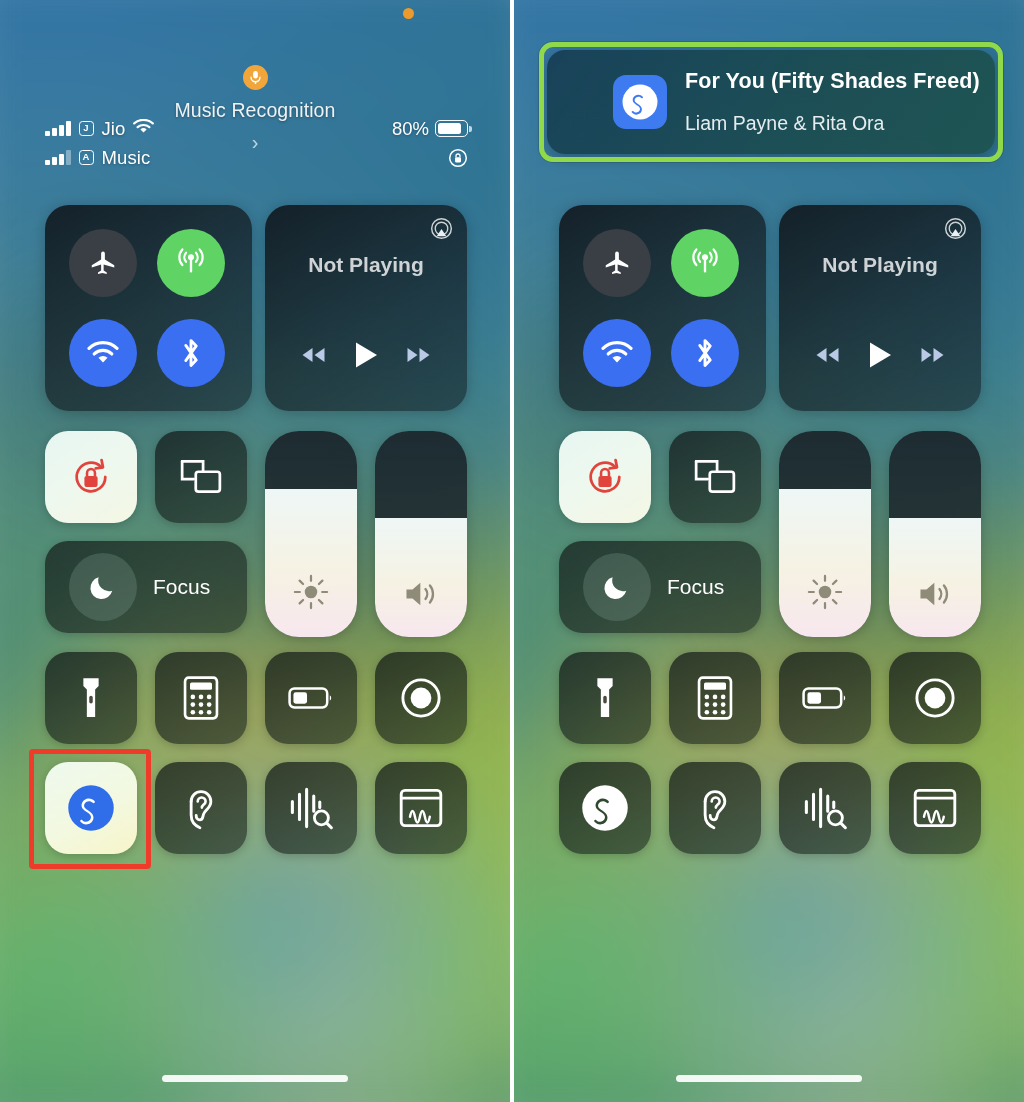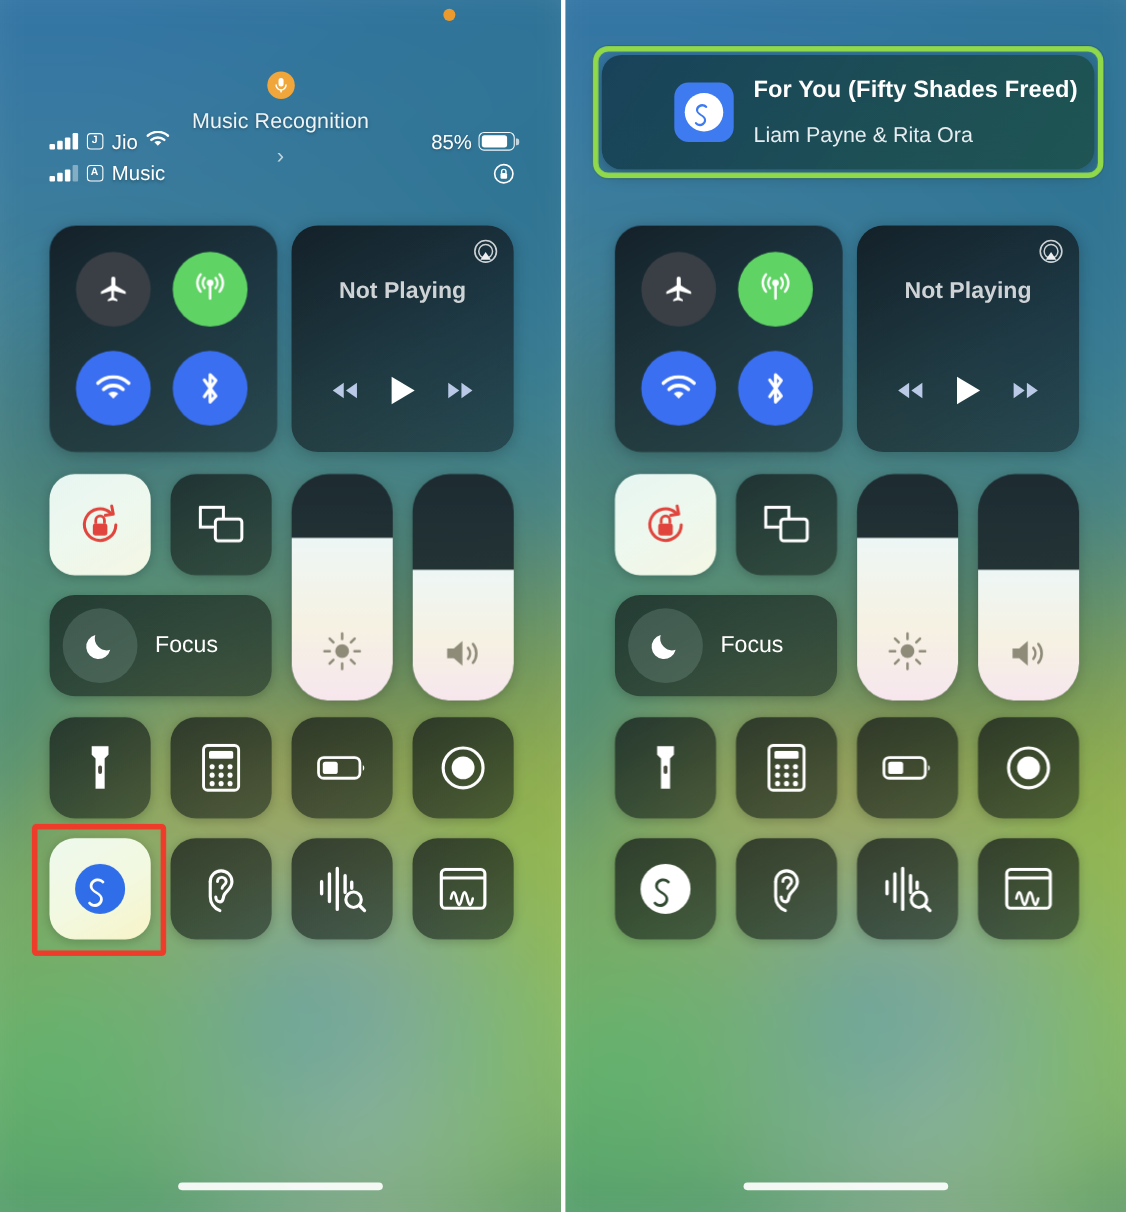--- a/index.html
+++ b/index.html
@@ -129,21 +129,21 @@
     display:flex; align-items:center; justify-content:center;
     box-shadow: 0 2px 10px rgba(0,0,0,.2);
   }
   .sq.on-white { background: linear-gradient(150deg,#e7f6f2 0%, #eef8ee 50%, #f4f7e4 100%); }
   .sq.on-shazam{ background: linear-gradient(150deg,#eef9ee 0%, #f3f9e0 55%, #f7f4c8 100%); }
 
   .focus-pill {
     position:absolute; width:202px; height:92px; border-radius:23px;
     background: linear-gradient(150deg, rgba(22,34,30,.76), rgba(34,48,40,.62));
     backdrop-filter: blur(12px);
-    display:flex; align-items:center; gap:16px; padding-left:12px;
+    display:flex; align-items:center; gap:16px; padding-left:24px;
     box-shadow: 0 2px 10px rgba(0,0,0,.2);
   }
   .focus-circle {
     width:68px; height:68px; border-radius:50%;
     background: rgba(120,150,140,.32);
     display:flex; align-items:center; justify-content:center; flex:0 0 auto;
   }
   .focus-label { font-size:21px; color:#fff; font-weight:500; }
 
   .slider {
@@ -248,21 +248,21 @@
               <i class="b2"></i>
               <i class="b3"></i>
               <i class="b4 dim"></i>
           </span>
           <span class="simbadge">A</span>
           <span class="carrier">Music</span>
         </div>
       </div>
       <div class="sb-right">
         <div class="batt-line">
-          <span class="batt-pct">85%</span>
+          <span class="batt-pct">80%</span>
           <span class="batt">
               <i></i>
             </span>
         </div>
         <div class="lock-line">
           <svg width="20" height="20" viewBox="0 0 20 20">
             <circle cx="10" cy="10" r="8.3" stroke="#fff" stroke-width="1.5" fill="none"></circle>
             <rect x="7" y="9.2" width="6" height="5.2" rx="1.1" fill="#fff"></rect>
             <path d="M8 9.2V8a2 2 0 0 1 4 0v1.2" stroke="#fff" stroke-width="1.3" fill="none"></path>
           </svg>

